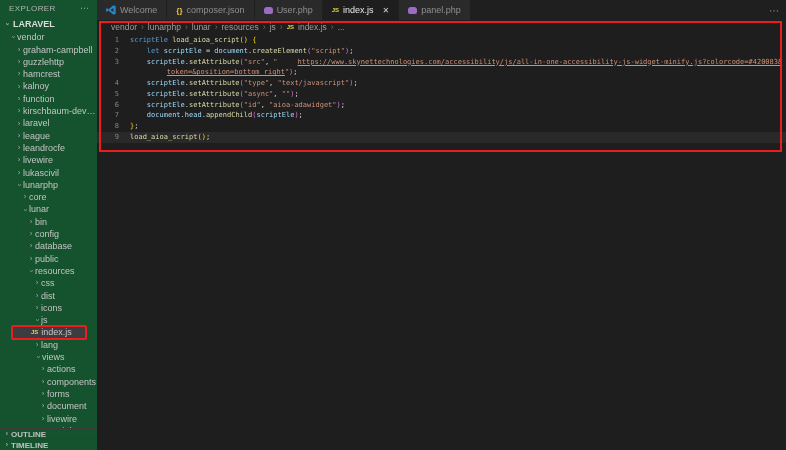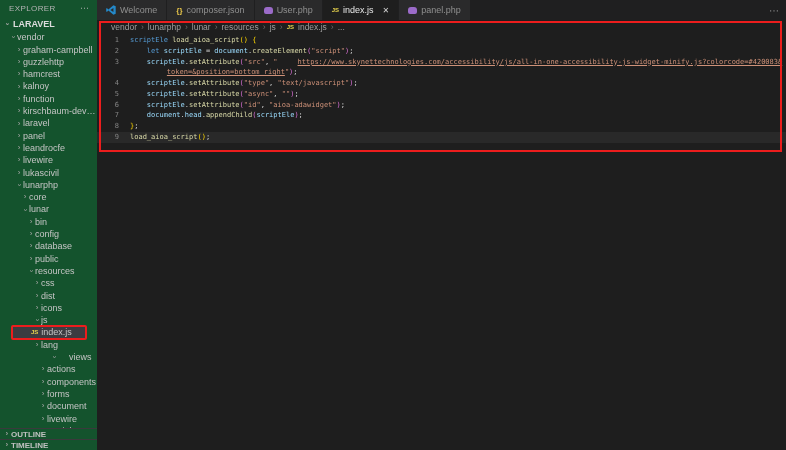--- a/index.html
+++ b/index.html
@@ -99,21 +99,21 @@
         <div class="trow" style="padding-left: 15px;">
           <span class="chev">›</span>
           <span class="lbl">kirschbaum-develop...</span>
         </div>
         <div class="trow" style="padding-left: 15px;">
           <span class="chev">›</span>
           <span class="lbl">laravel</span>
         </div>
         <div class="trow" style="padding-left: 15px;">
           <span class="chev">›</span>
-          <span class="lbl">panel</span>
+          <span class="lbl">league</span>
         </div>
         <div class="trow" style="padding-left: 15px;">
           <span class="chev">›</span>
           <span class="lbl">leandrocfe</span>
         </div>
         <div class="trow" style="padding-left: 15px;">
           <span class="chev">›</span>
           <span class="lbl">livewire</span>
         </div>
         <div class="trow" style="padding-left: 15px;">
@@ -169,21 +169,21 @@
           <span class="lbl">js</span>
         </div>
         <div class="trow selected" style="padding-left: 19px;">
           <span class="jsicon">JS</span>
           <span class="lbl">index.js</span>
         </div>
         <div class="trow" style="padding-left: 33px;">
           <span class="chev">›</span>
           <span class="lbl">lang</span>
         </div>
-        <div class="trow" style="padding-left: 50px; gap: 11px;">
+        <div class="trow" style="padding-left: 34px;">
           <span class="chev exp">›</span>
           <span class="lbl">views</span>
         </div>
         <div class="trow" style="padding-left: 39px;">
           <span class="chev">›</span>
           <span class="lbl">actions</span>
         </div>
         <div class="trow" style="padding-left: 39px;">
           <span class="chev">›</span>
           <span class="lbl">components</span>

